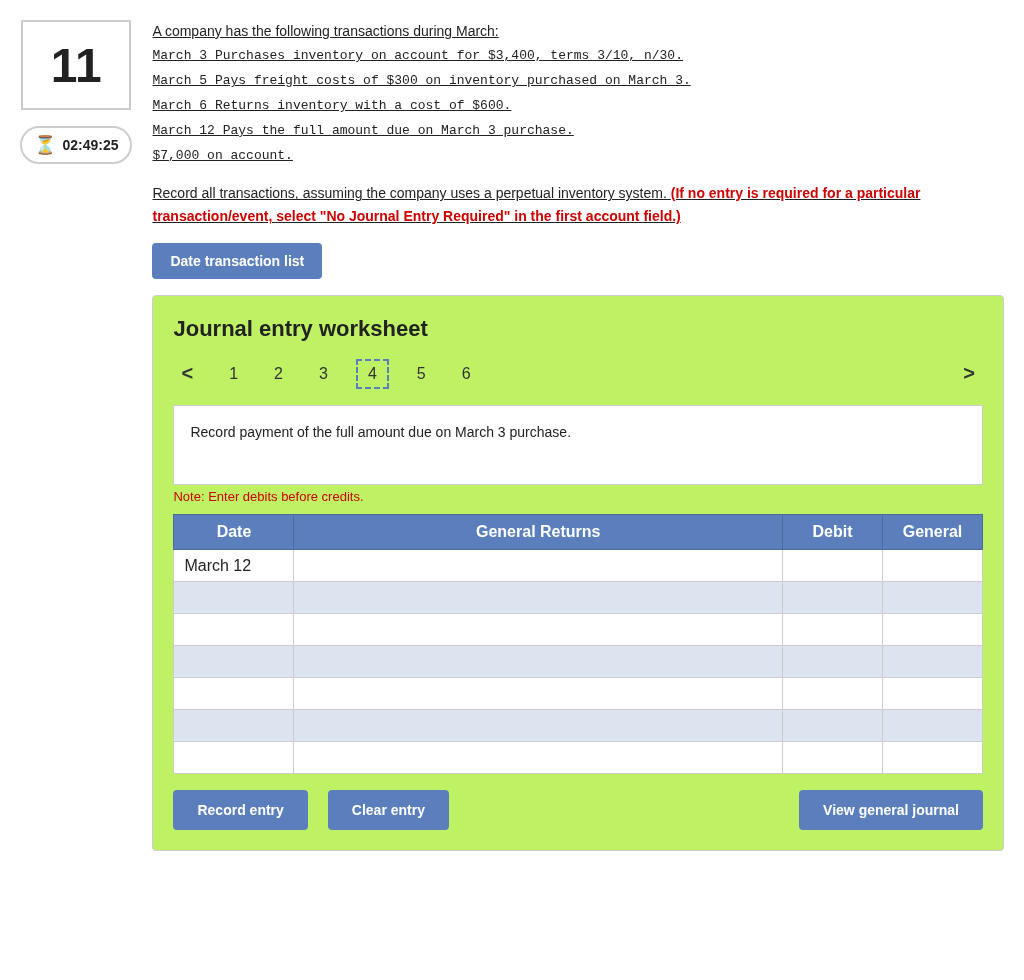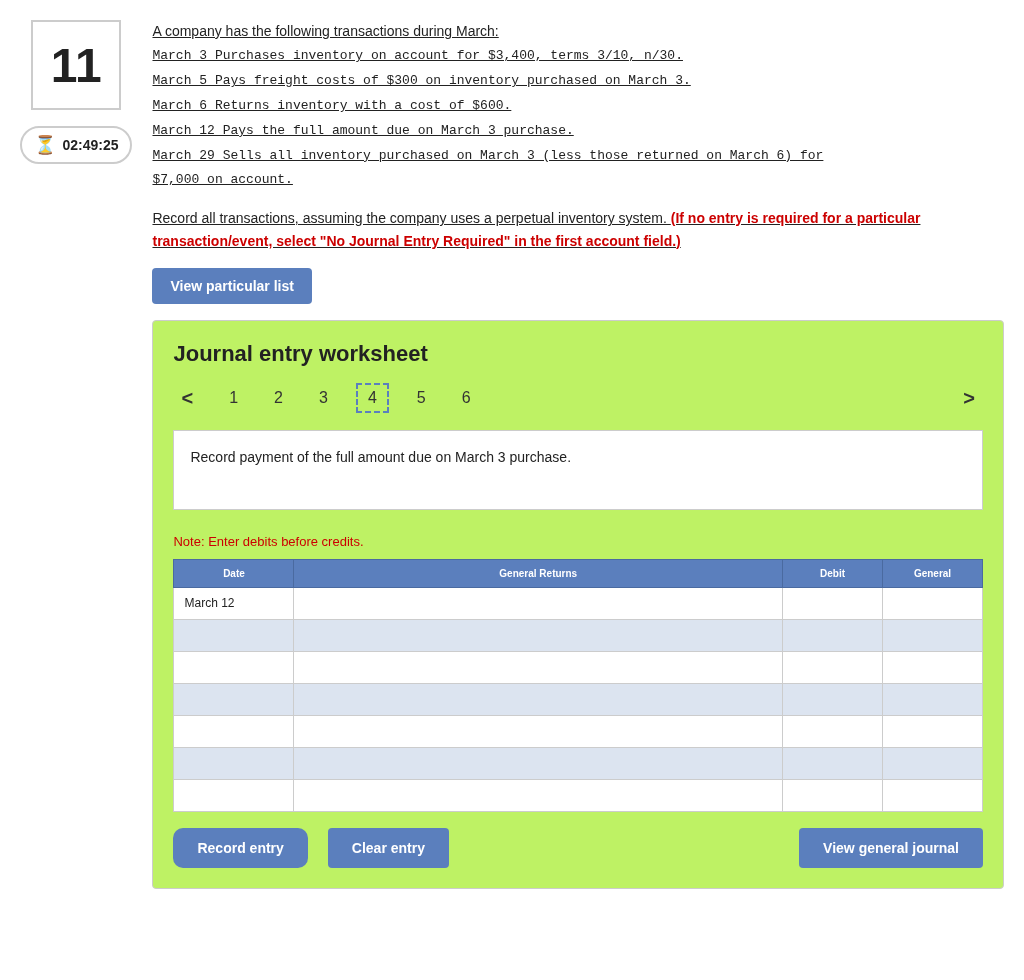--- a/index.html
+++ b/index.html
@@ -18,21 +18,21 @@
     .left-panel {
       display: flex;
       flex-direction: column;
       align-items: center;
       min-width: 100px;
     }
     .problem-number {
       font-size: 48px;
       font-weight: bold;
       border: 2px solid #ccc;
-      width: 90px;
+      width: 110px;
       height: 90px;
       display: flex;
       align-items: center;
       justify-content: center;
       margin-bottom: 16px;
     }
     .timer {
       border: 2px solid #ccc;
       border-radius: 20px;
       padding: 6px 12px;
@@ -115,58 +115,58 @@
     }
     .page-number.active {
       border: 2px dashed #5b7fbd;
       padding: 4px 10px;
       color: #333;
     }
     .description-box {
       background: white;
       border: 1px solid #ccc;
       padding: 16px;
-      margin-bottom: 24px;
+      margin-bottom: 4px;
       min-height: 80px;
       font-size: 14px;
       line-height: 1.5;
     }
     .note-text {
       color: #c00;
       font-size: 13px;
       margin-bottom: 10px;
     }
     .journal-table {
       width: 100%;
       border-collapse: collapse;
       background: white;
     }
     .journal-table th {
       background: #5b7fbd;
       color: white;
       padding: 8px 10px;
       text-align: center;
       border: 1px solid #4a6aa0;
-      font-size: 10px;
+      font-size: 16px;
     }
     .journal-table th.date-col {
       width: 120px;
     }
     .journal-table th.debit-col,
     .journal-table th.credit-col {
       width: 100px;
     }
     .journal-table td {
       border: 1px solid #ccc;
       padding: 0;
       height: 32px;
     }
     .journal-table td.date-cell {
       padding: 6px 10px;
-      font-size: 12px;
+      font-size: 16px;
       vertical-align: middle;
     }
     .journal-table td input {
       width: 100%;
       height: 100%;
       border: none;
       outline: none;
       padding: 4px 8px;
       font-size: 13px;
       background: transparent;
@@ -184,21 +184,21 @@
       align-items: center;
     }
     .btn-record {
       background-color: #5b7fbd;
       color: white;
       border: none;
       padding: 12px 24px;
       font-size: 14px;
       font-weight: bold;
       cursor: pointer;
-      border-radius: 10px;
+      border-radius: 4px;
     }
     .btn-clear {
       background-color: #5b7fbd;
       color: white;
       border: none;
       padding: 12px 24px;
       font-size: 14px;
       font-weight: bold;
       cursor: pointer;
       border-radius: 4px;
@@ -229,30 +229,29 @@
   </div>
 
   <div class="right-panel">
     <div class="problem-text">
       <p>A company has the following transactions during March:</p>
       <div class="monospace-text">
         <p>March  3 Purchases inventory on account for $3,400, terms 3/10, n/30.</p>
         <p>March  5 Pays freight costs of $300 on inventory purchased on March 3.</p>
         <p>March  6 Returns inventory with a cost of $600.</p>
         <p>March 12 Pays the full amount due on March 3 purchase.</p>
-        <p>March 29 Sells all inventory purchased on March 3 (less those returned on March 6) for</p>
         <p>         $7,000 on account.</p>
       </div>
     </div>
 
     <div class="instructions">
       <span>Record all transactions, assuming the company uses a perpetual inventory system. </span><span class="highlight">(If no entry is required for a particular transaction/event, select "No Journal Entry Required" in the first account field.)</span>
     </div>
 
-    <button class="view-transaction-btn">View particular list</button>
+    <button class="view-transaction-btn">Date transaction list</button>
 
     <div class="worksheet-container">
       <div class="worksheet-title">Journal entry worksheet</div>
 
       <div class="pagination">
         <button class="page-arrow">&lt;</button>
         <span class="page-number">1</span>
         <span class="page-number">2</span>
         <span class="page-number">3</span>
         <span class="page-number active">4</span>

